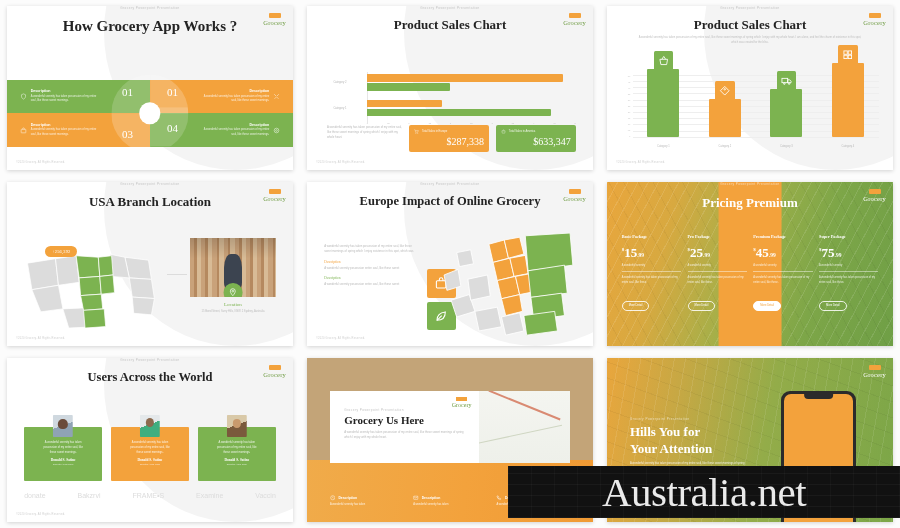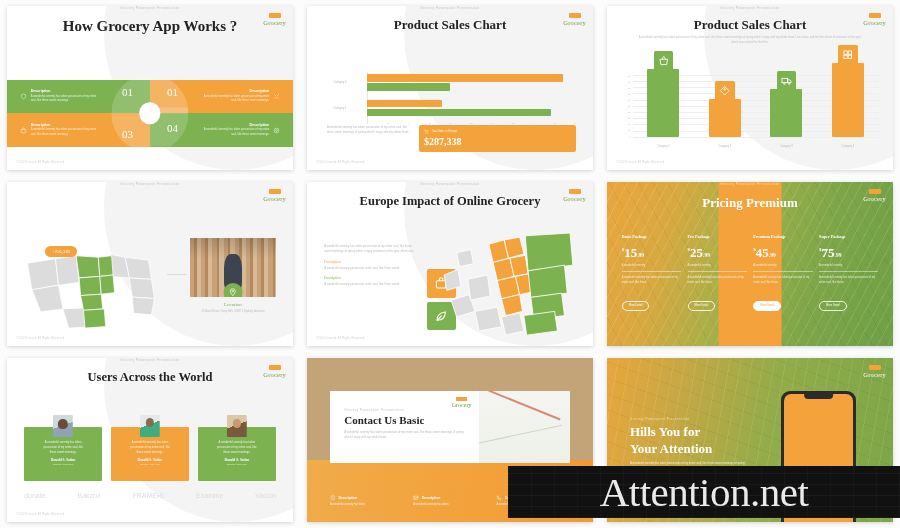--- a/index.html
+++ b/index.html
@@ -71,21 +71,21 @@
     justify-content:space-between; font-size:2.5px; color:#c9c9c9; }
   .s2 .vline { position:absolute; left:16%; top:0; bottom:-4%; width:.5px; background:#e6e6e6; }
   .s2 .bottom { position:absolute; left:7%; right:6%; bottom:11%; display:flex; gap:3%;
     align-items:stretch; }
   .s2 .bottom .lorem { width:34%; }
   .kpi { flex:1; border-radius:2px; padding:4px 5px 5px; color:#fff; }
   .kpi.o { background:#f3a23c; } .kpi.g { background:#7cb350; }
   .kpi .kh { display:flex; align-items:center; gap:2.5px; font-size:2.7px;
     color:rgba(255,255,255,.88); margin-bottom:2px; }
   .kpi .kh svg { width:5px; height:5px; }
-  .kpi .kv { font-family:"Liberation Serif", serif; font-size:10px; font-weight:700; }
+  .kpi .kv { font-family:"Liberation Serif", serif; font-size:10px; font-weight:400;margin-left:32px; }
 
   
   .s3 .title { font-size:13px; margin-top:7px; }
   .s3 .sub { text-align:center; font-size:2.7px; line-height:1.8; color:#bdbdbd;
     margin:3px 11% 0; position:relative; z-index:5; }
   .s3 .plot { position:absolute; left:9%; right:5%; top:42%; bottom:20%; }
   .s3 .ylab { position:absolute; left:-7%; top:0; bottom:0; width:6%;
     display:flex; flex-direction:column; justify-content:space-between;
     align-items:flex-end; font-size:2.3px; color:#cdcdcd; }
   .s3 .glines { position:absolute; inset:0; display:flex; flex-direction:column;
@@ -382,20 +382,30 @@
             <div class="kh">
               <svg viewBox="0 0 24 24" fill="none" stroke="currentColor" stroke-width="1.8">
                   <circle cx="9" cy="20" r="1.5"></circle>
                   <circle cx="18" cy="20" r="1.5"></circle>
                   <path d="M2 3h3l2.5 12h11L21 7H6"></path>
                 </svg>
               <span>Total Sales in Europe</span>
             </div>
             <div class="kv">$287,338</div>
           </div>
+          <div class="kpi g">
+            <div class="kh">
+              <svg viewBox="0 0 24 24" fill="none" stroke="currentColor" stroke-width="1.8">
+                  <path d="M4 9h16l-2 11H6z"></path>
+                  <path d="M8 9l4-6 4 6"></path>
+                </svg>
+              <span>Total Sales in America</span>
+            </div>
+            <div class="kv">$633,347</div>
+          </div>
         </div>
         <div class="foot">©2020 Grocery. All Rights Reserved.</div>
       </div>
     </div>
 
     <div class="cell">
       <div class="slide s3">
         <div class="blob"></div>
         <div class="logo">
           <div class="mark"></div>
@@ -484,20 +494,21 @@
     </div>
 
     <div class="cell">
       <div class="slide s4">
         <div class="blob"></div>
         <div class="logo">
           <div class="mark"></div>
           <div class="word">Grocery</div>
         </div>
         <div class="eyebrow">Grocery Powerpoint Presentation</div>
+        <div class="title">USA Branch Location</div>
 
         <div class="mapwrap">
           <svg viewBox="0 0 200 120">
             <g fill="#dcdcdc" stroke="#fff" stroke-width="1">
               <path d="M8 30 L46 24 L50 60 L14 66 Z"></path>
               <path d="M46 24 L74 20 L78 56 L50 60 Z"></path>
               <path d="M14 66 L50 60 L56 92 L26 96 Z"></path>
               <path d="M140 22 L172 26 L176 52 L146 50 Z"></path>
               <path d="M146 50 L176 52 L180 78 L150 76 Z"></path>
               <path d="M120 18 L140 22 L146 50 L122 48 Z"></path>
@@ -704,21 +715,21 @@
         </div>
         <div class="lower"></div>
 
         <div class="card">
           <div class="txt">
             <div class="clogo">
               <div class="mark"></div>
               <div class="word">Grocery</div>
             </div>
             <div class="eyebrow" style="text-align:left">Grocery Powerpoint Presentation</div>
-            <h3>Contact Us Basic</h3>
+            <h3>Grocery Us Here</h3>
             <div class="lorem">A wonderful serenity has taken possession of my entire soul, like these sweet mornings of spring which I enjoy with my whole heart.</div>
           </div>
           <div class="mapimg">
             <div class="px ph-map" style="position:absolute;inset:0"></div>
           </div>
         </div>
 
         <div class="items">
           <div class="item">
             <div class="ih">
@@ -779,15 +790,15 @@
           </div>
           <div class="notch"></div>
         </div>
       </div>
     </div>
 
   </div>
 
   <div class="wm">
     <div class="tex"></div>
-    <div class="label">Attention.net</div>
+    <div class="label">Australia.net</div>
   </div>
 </div>
 
 </body></html>

